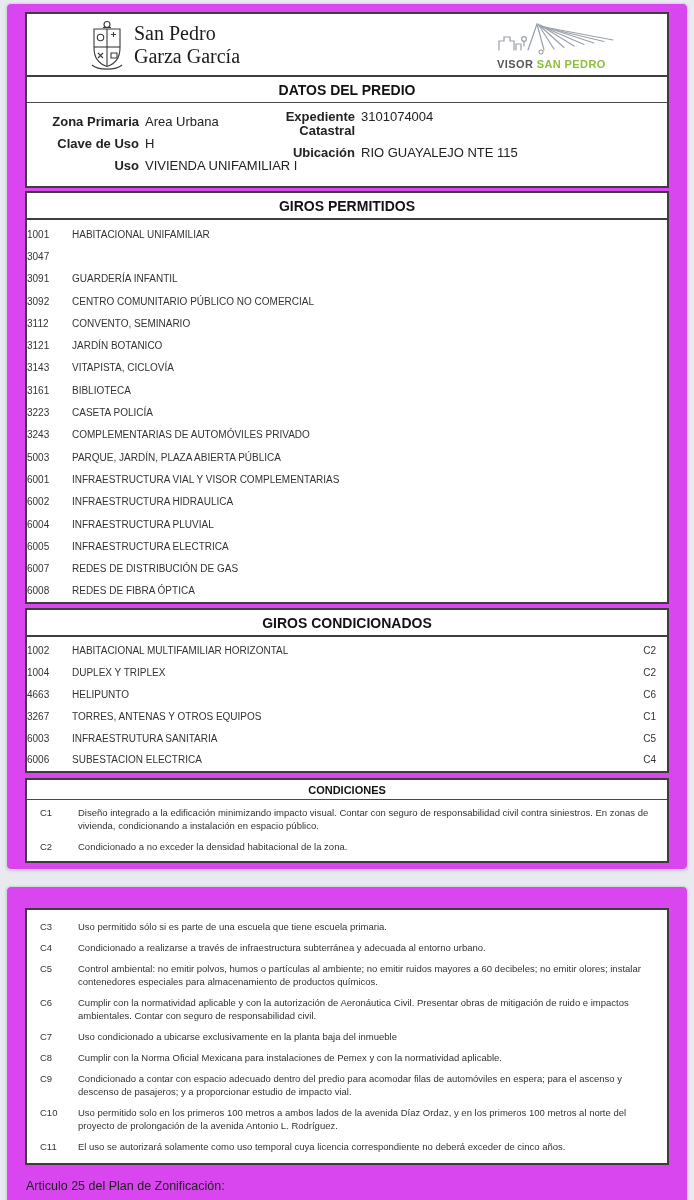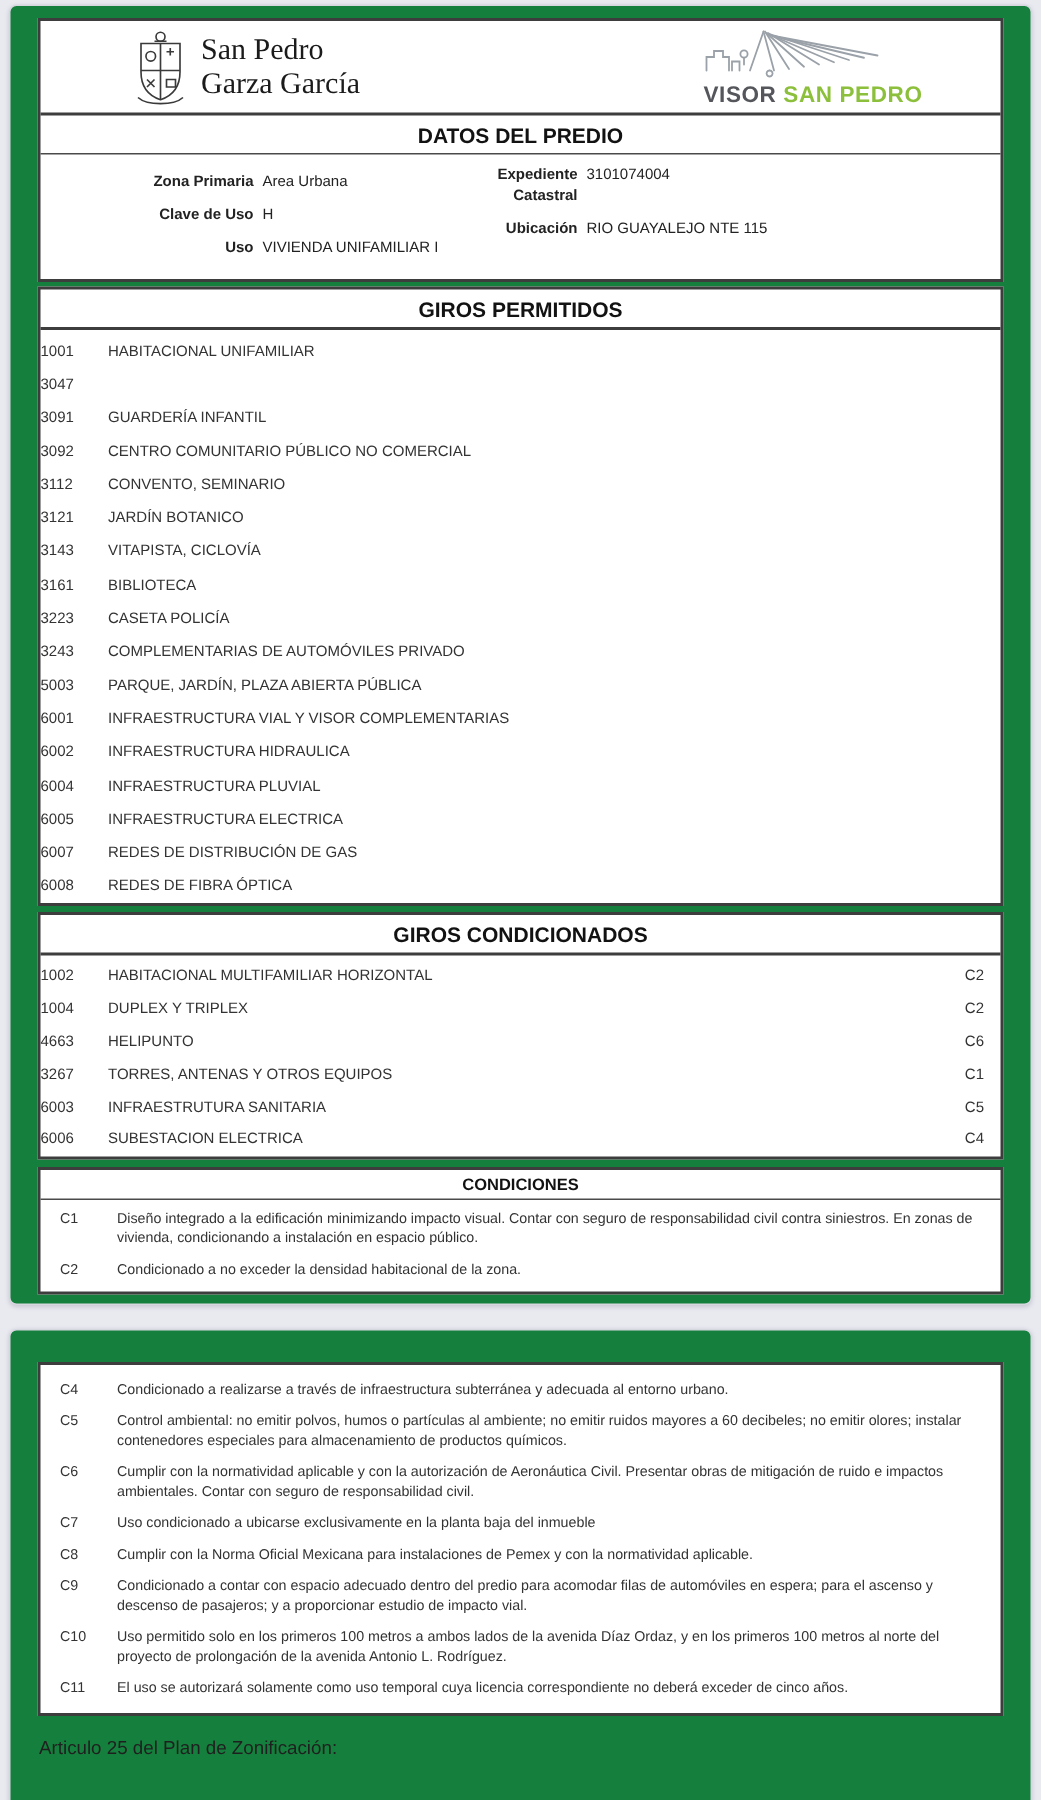--- a/index.html
+++ b/index.html
@@ -3,52 +3,52 @@
 <meta charset="utf-8">
 <style>
   html,body{margin:0;padding:0;}
   body{
     width:694px;height:1200px;overflow:hidden;
     background:#e9e9f0;
     font-family:"Liberation Sans",sans-serif;
     -webkit-font-smoothing:antialiased;
   }
   .page{
-    background:#15803d;
+    background:#d946ef;
     border:1px solid #d7d7df;
     border-radius:5px;
     margin:0 6px;
     box-shadow:0 1px 3px rgba(110,110,135,.28);
     box-sizing:border-box;
   }
   .page1{margin-top:3px;height:867px;padding:8px 18px 0;}
   .page2{margin-top:16px;height:322px;padding:21px 18px 0;}
 
   .dbox{border:2px solid #3d3d3d;box-sizing:border-box;background:#fff;}
 
   
   .logos{height:61px;display:flex;align-items:center;justify-content:space-between;padding:0 52px 0 62px;}
   .muni{display:flex;align-items:center;gap:9px;}
   .muni-name{font-family:"Liberation Serif",serif;font-size:20px;line-height:1.13;color:#1b1b1b;}
   .visor{display:flex;flex-direction:column;align-items:flex-start;padding-top:3px;}
-  .visor-text{font-size:15px;font-weight:bold;letter-spacing:.4px;margin-top:1px;}
+  .visor-text{font-size:11px;font-weight:bold;letter-spacing:.4px;margin-top:1px;}
   .visor-text .v1{color:var(--visor-gray,#54565b);}
   .visor-text .v2{color:var(--visor-green,#8cbf3b);font-weight:600;}
 
   .hr2{border-top:2px solid #3d3d3d;}
   .hr1{border-top:1px solid #4a4a4a;}
 
   .sec-title{text-align:center;font-weight:bold;color:#121212;font-size:14px;padding:5px 0 4px;}
   .sec-title.small{font-size:11px;padding:4px 0 3px;}
 
   
   .fields{display:flex;padding:6px 0 5px;}
   .fcol-l{width:232px;padding-top:6px;}
   .fcol-r{flex:1;padding-top:1px;}
-  .frow{display:flex;margin-bottom:8px;font-size:10px;color:#222;line-height:14px;padding-left:30px;}
+  .frow{display:flex;margin-bottom:8px;font-size:13px;color:#222;line-height:14px;}
   .frow .lab{font-weight:bold;text-align:right;flex:none;}
   .fcol-l .lab{width:112px;}
   .fcol-r .lab{width:96px;}
   .frow .val{margin-left:6px;white-space:nowrap;}
 
   
   .boxB{margin-top:3px;}
   .boxC{margin-top:4px;}
   .boxD{margin-top:5px;}
   .glist{padding-top:3px;}
@@ -278,20 +278,24 @@
       </div>
   </div>
 
 </div>
 
 <div class="page page2">
 
   <div class="dbox boxE">
     <div class="clist" id="list-cond2">
         <div class="crow">
+          <span class="ccode">C3</span>
+          <span class="ctext">Uso permitido sólo si es parte de una escuela que tiene escuela primaria.</span>
+        </div>
+        <div class="crow">
           <span class="ccode">C4</span>
           <span class="ctext">Condicionado a realizarse a través de infraestructura subterránea y adecuada al entorno urbano.</span>
         </div>
         <div class="crow">
           <span class="ccode">C5</span>
           <span class="ctext">Control ambiental: no emitir polvos, humos o partículas al ambiente; no emitir ruidos mayores a 60 decibeles; no emitir olores; instalar contenedores especiales para almacenamiento de productos químicos.</span>
         </div>
         <div class="crow">
           <span class="ccode">C6</span>
           <span class="ctext">Cumplir con la normatividad aplicable y con la autorización de Aeronáutica Civil. Presentar obras de mitigación de ruido e impactos ambientales. Contar con seguro de responsabilidad civil.</span>

